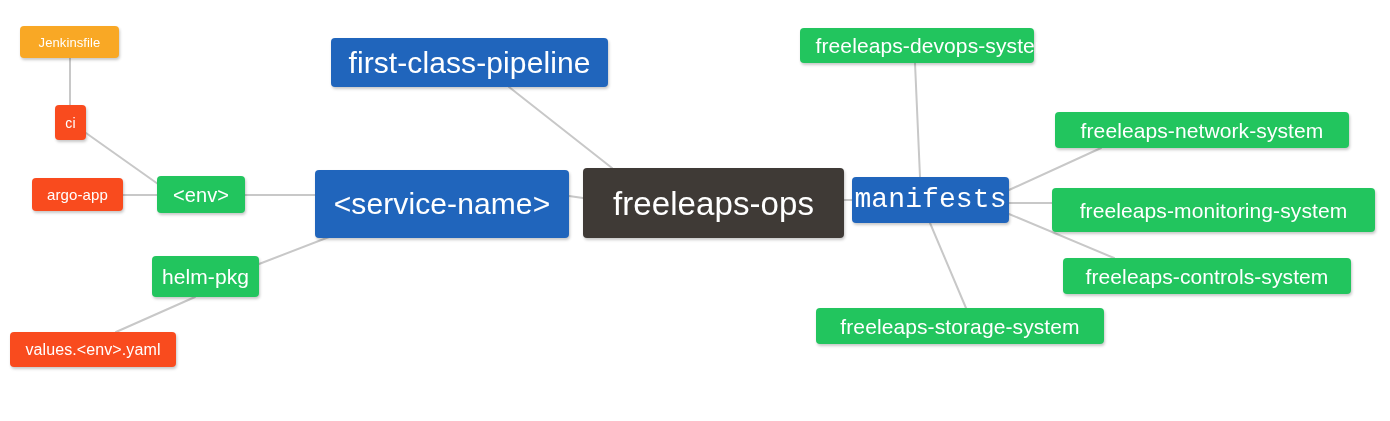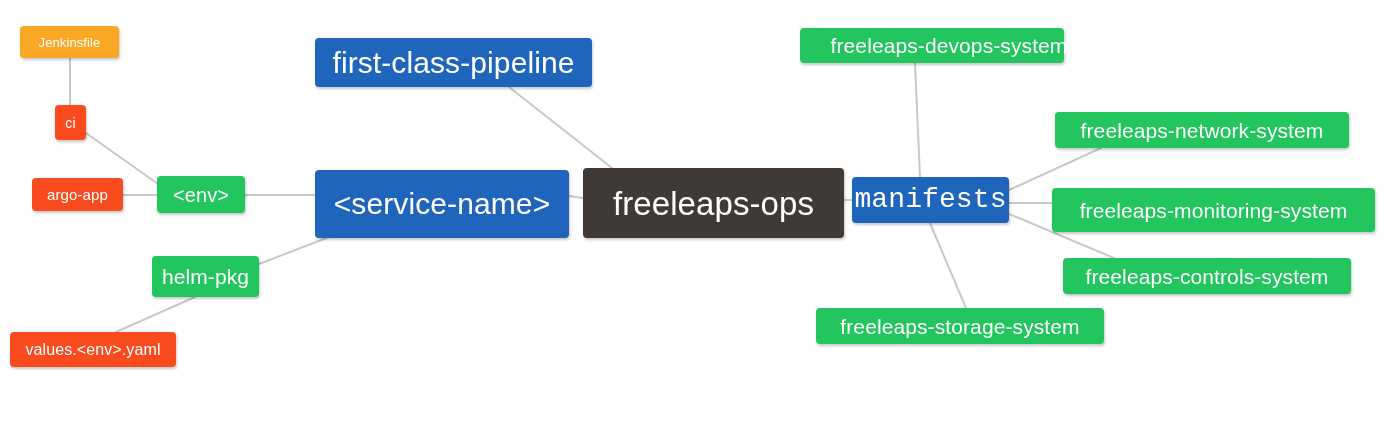--- a/index.html
+++ b/index.html
@@ -81,33 +81,33 @@
       </div>
       <div class="node" style="left: 157px; top: 176px; width: 88px; height: 37px; background: rgb(34, 197, 94); font-size: 20px;">
         <span class="node-label">&lt;env&gt;</span>
       </div>
       <div class="node" style="left: 10px; top: 332px; width: 166px; height: 35px; background: rgb(249, 75, 30); font-size: 16px;">
         <span class="node-label">values.&lt;env&gt;.yaml</span>
       </div>
       <div class="node" style="left: 152px; top: 256px; width: 107px; height: 41px; background: rgb(34, 197, 94); font-size: 21px;">
         <span class="node-label">helm-pkg</span>
       </div>
-      <div class="node" style="left: 315px; top: 38px; width: 277px; height: 49px; background: rgb(32, 101, 188); font-size: 30px;">
+      <div class="node" style="left: 331px; top: 38px; width: 277px; height: 49px; background: rgb(32, 101, 188); font-size: 30px;">
         <span class="node-label">first-class-pipeline</span>
       </div>
       <div class="node" style="left: 315px; top: 170px; width: 254px; height: 68px; background: rgb(32, 101, 188); font-size: 30px;">
         <span class="node-label">&lt;service-name&gt;</span>
       </div>
       <div class="node" style="left: 583px; top: 168px; width: 261px; height: 70px; background: rgb(63, 58, 54); font-size: 33px;">
         <span class="node-label">freeleaps-ops</span>
       </div>
       <div class="node" style="left: 852px; top: 177px; width: 157px; height: 46px; background: rgb(32, 101, 188); font-size: 28px; font-family: Liberation Mono, monospace;">
         <span class="node-label">manifests</span>
       </div>
-      <div class="node" style="left: 800px; top: 28px; width: 264px; height: 35px; background: rgb(34, 197, 94); font-size: 21px; padding-left: 44px;">
+      <div class="node" style="left: 800px; top: 28px; width: 234px; height: 35px; background: rgb(34, 197, 94); font-size: 21px; padding-left: 44px;">
         <span class="node-label">freeleaps-devops-system</span>
       </div>
       <div class="node" style="left: 1055px; top: 112px; width: 294px; height: 36px; background: rgb(34, 197, 94); font-size: 21px;">
         <span class="node-label">freeleaps-network-system</span>
       </div>
       <div class="node" style="left: 1052px; top: 188px; width: 323px; height: 44px; background: rgb(34, 197, 94); font-size: 21px;">
         <span class="node-label">freeleaps-monitoring-system</span>
       </div>
       <div class="node" style="left: 1063px; top: 258px; width: 288px; height: 36px; background: rgb(34, 197, 94); font-size: 21px;">
         <span class="node-label">freeleaps-controls-system</span>

